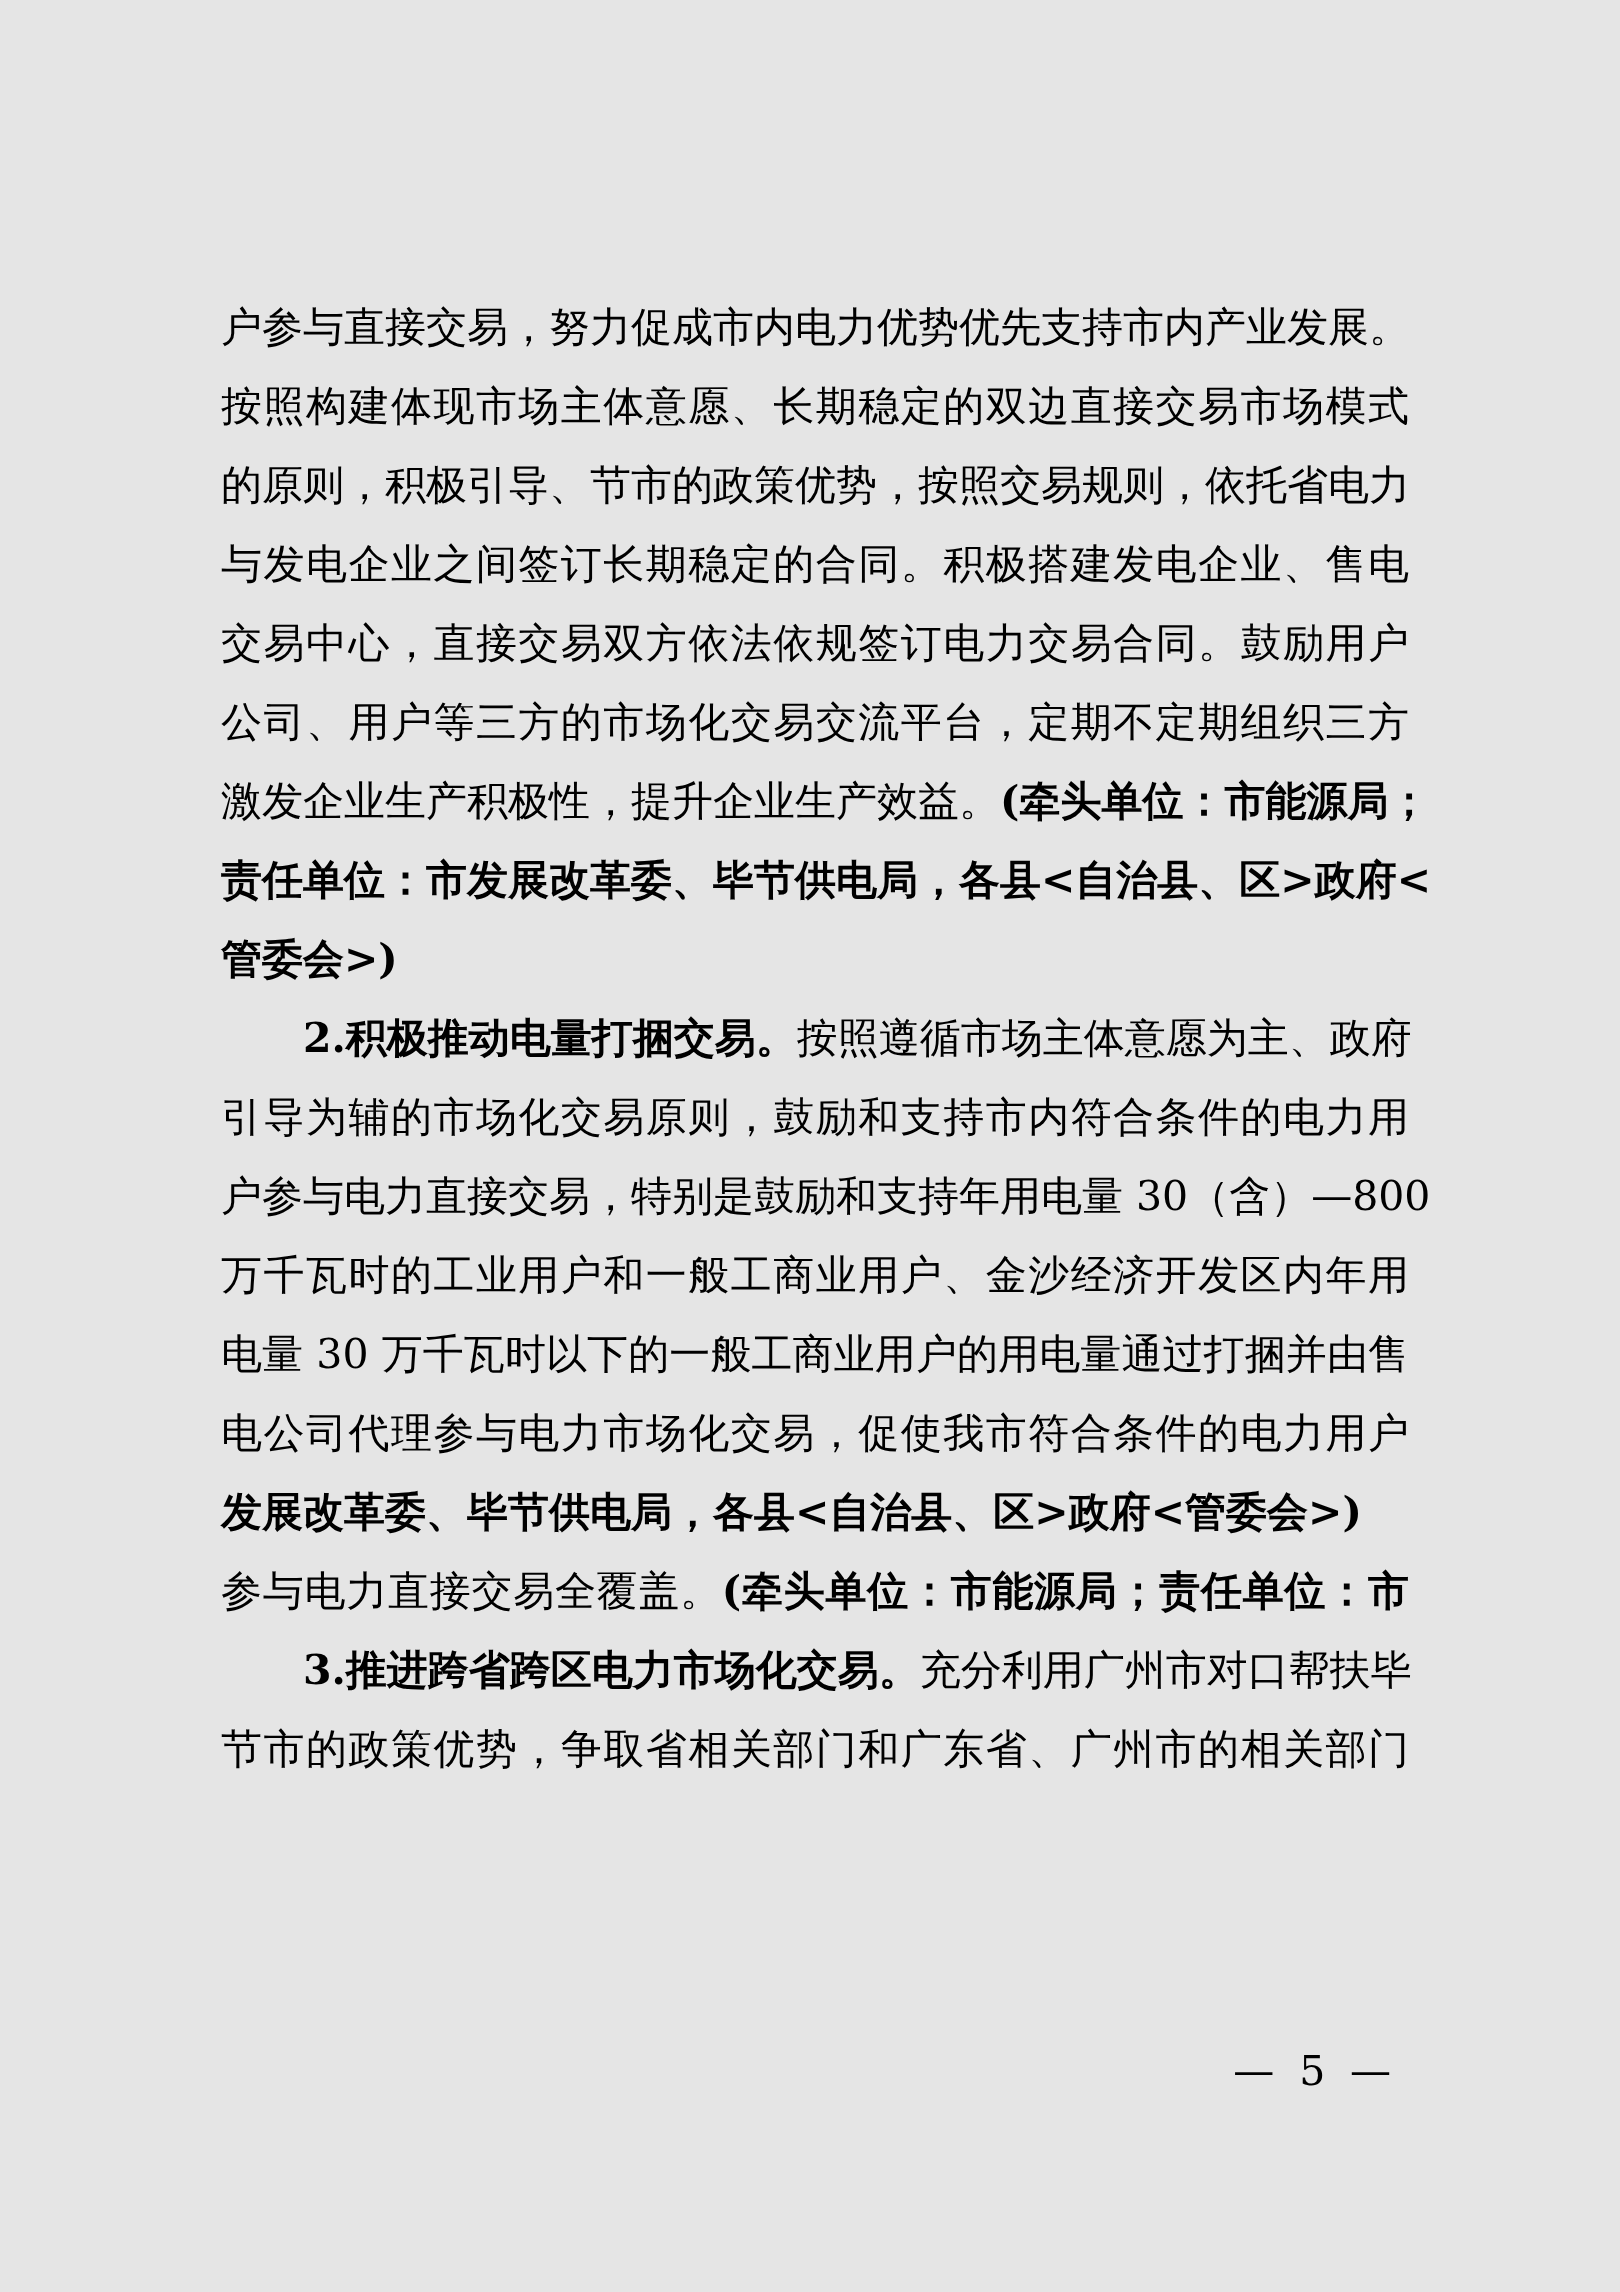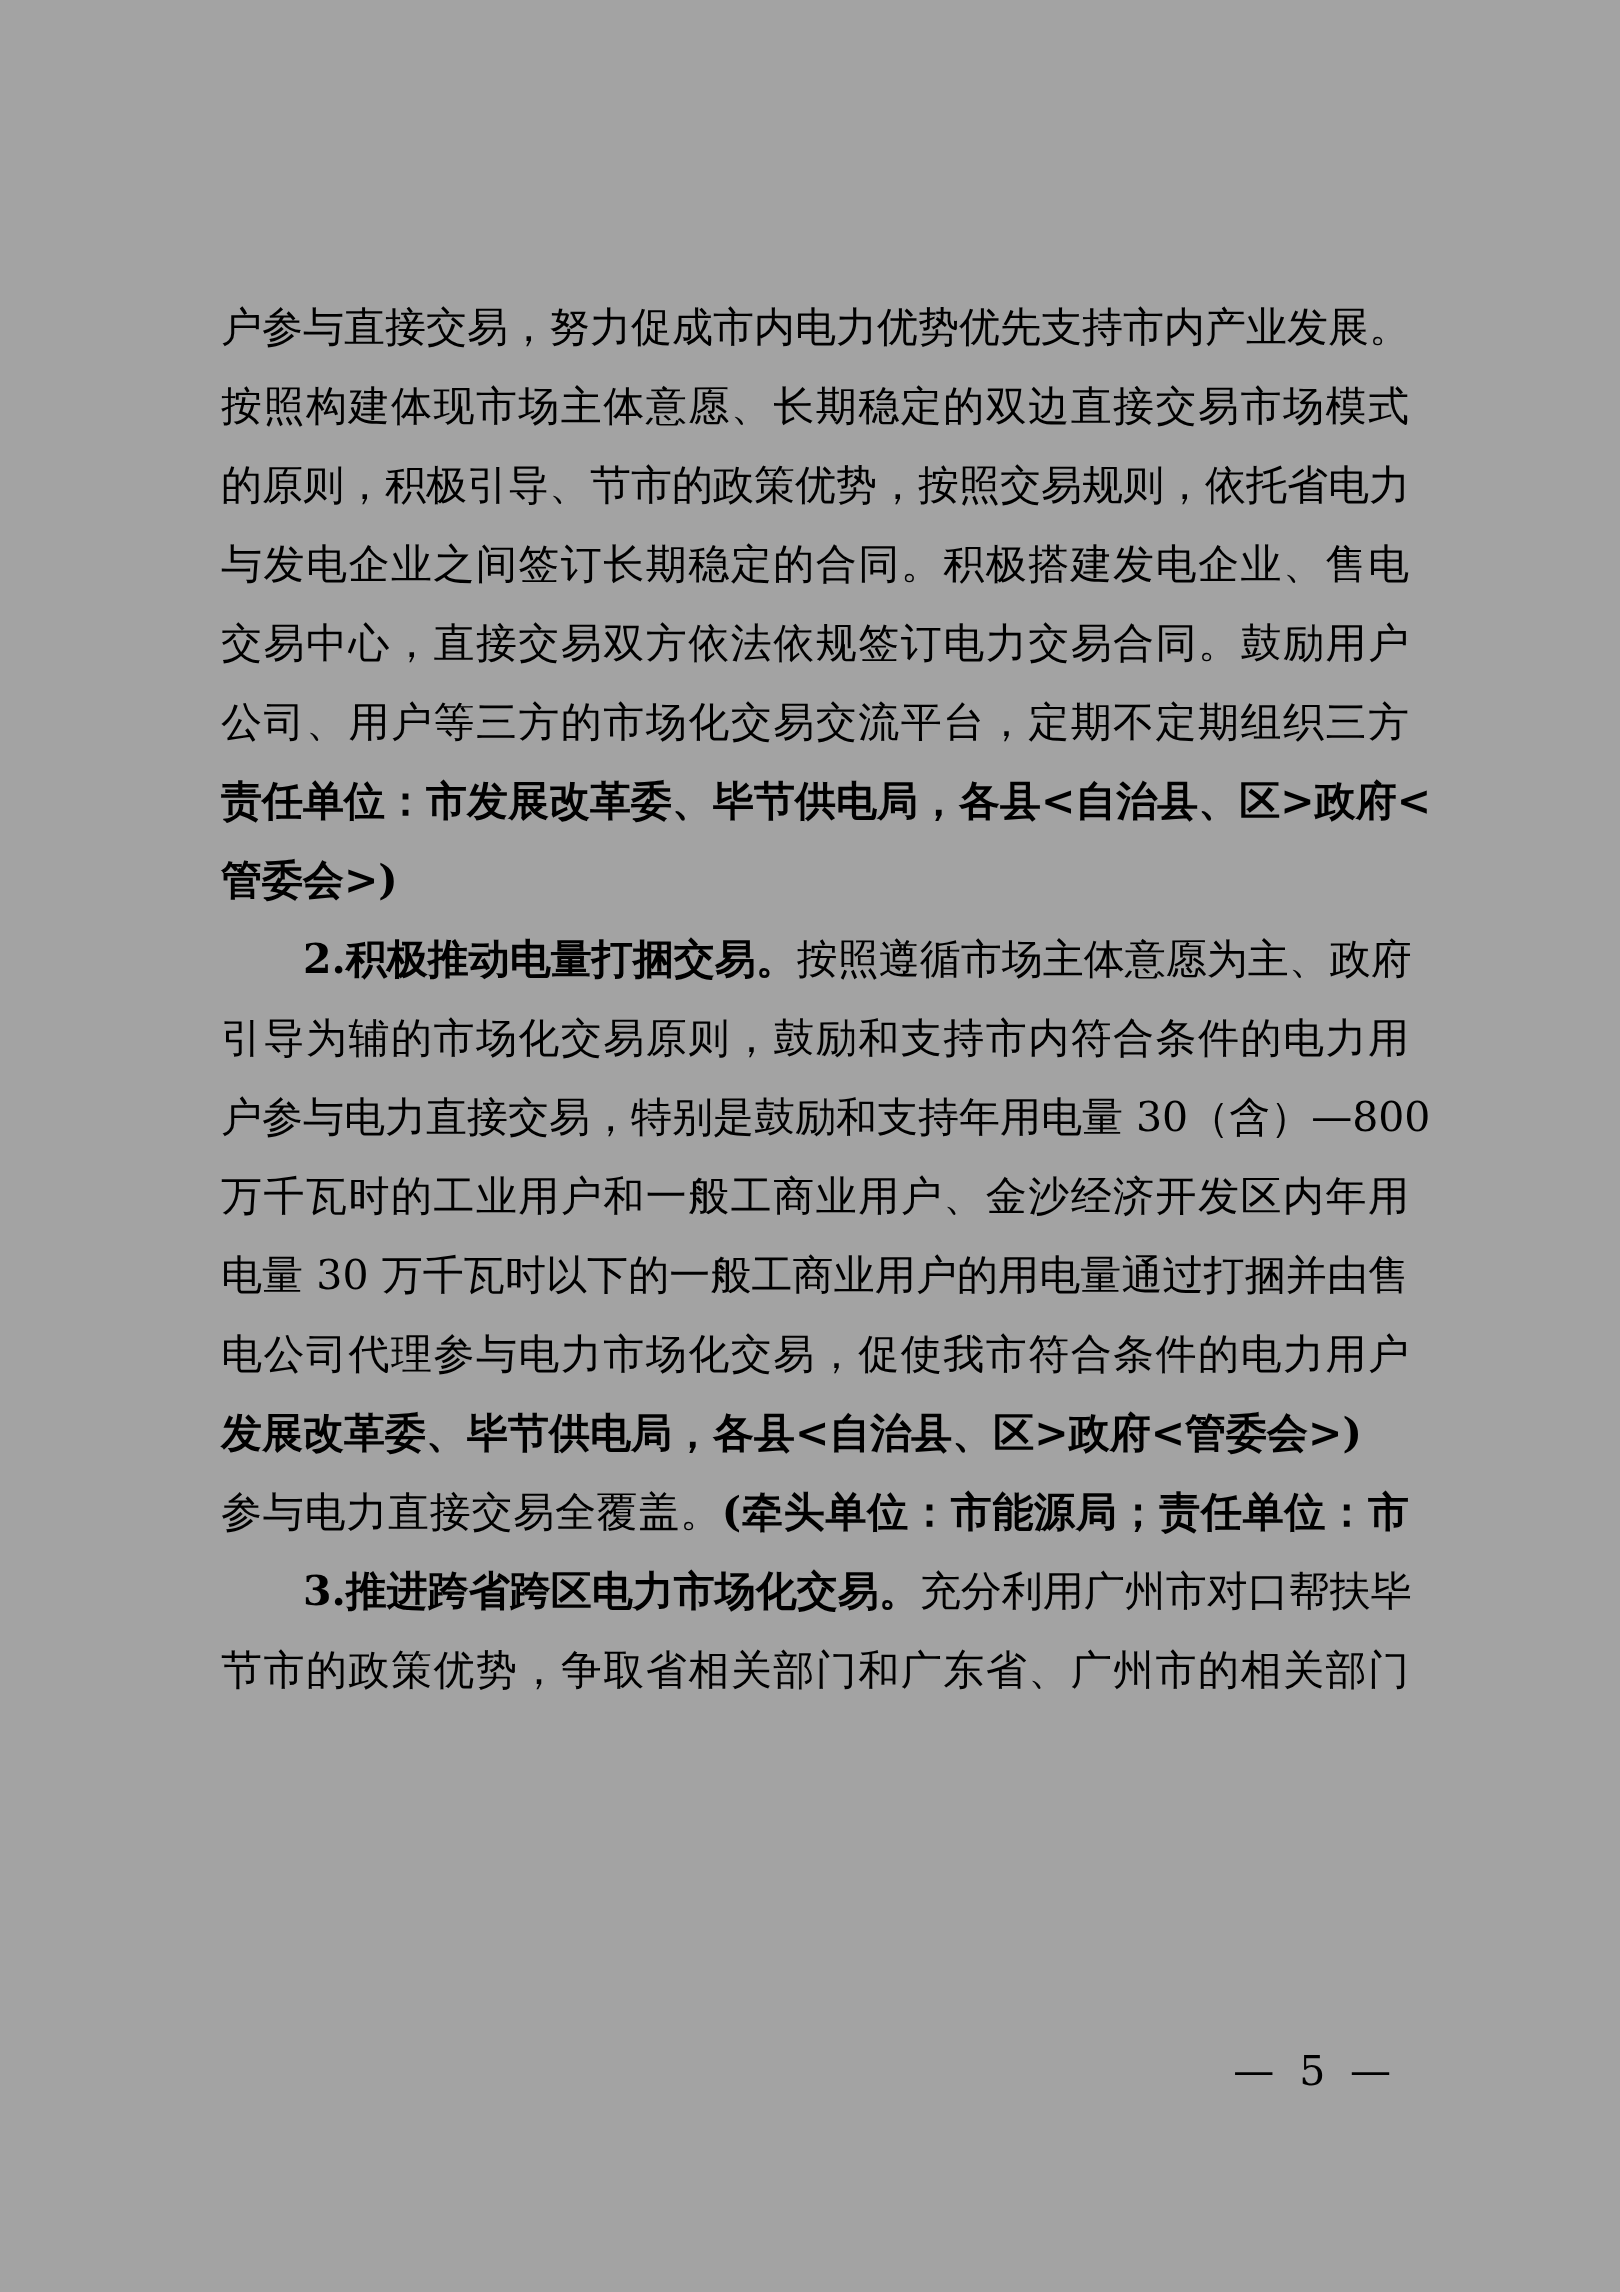--- a/index.html
+++ b/index.html
@@ -4,21 +4,21 @@
 <style>
   html, body {
     margin: 0;
     padding: 0;
     background: #ffffff;
   }
   .page {
     position: relative;
     width: 1620px;
     height: 2293px;
-    background: #a3a3a3;
+    background: #e5e5e5;
     overflow: hidden;
     color: #000000;
     font-family: "DejaVu Serif", "Liberation Serif", serif;
   }
   .text-block {
     position: absolute;
     left: 221px;
     top: 288px;
     width: 1188px;
   }
@@ -58,20 +58,21 @@
 <body>
 
 <div class="page">
   <div class="text-block">
       <div class="line"><span class="run-normal">户参与直接交易，努力促成市内电力优势优先支持市内产业发展。</span></div>
       <div class="line"><span class="run-normal">按照构建体现市场主体意愿、长期稳定的双边直接交易市场模式</span></div>
       <div class="line"><span class="run-normal">的原则，积极引导、节市的政策优势，按照交易规则，依托省电力</span></div>
       <div class="line"><span class="run-normal">与发电企业之间签订长期稳定的合同。积极搭建发电企业、售电</span></div>
       <div class="line"><span class="run-normal">交易中心，直接交易双方依法依规签订电力交易合同。鼓励用户</span></div>
       <div class="line"><span class="run-normal">公司、用户等三方的市场化交易交流平台，定期不定期组织三方</span></div>
+      <div class="line"><span class="run-normal">激发企业生产积极性，提升企业生产效益。</span><span class="run-bold">(牵头单位：市能源局；</span></div>
       <div class="line"><span class="run-bold">责任单位：市发展改革委、毕节供电局，各县&lt;自治县、区&gt;政府&lt;</span></div>
       <div class="line last"><span class="run-bold">管委会&gt;)</span></div>
       <div class="line indent"><span class="run-bold">2.积极推动电量打捆交易。</span><span class="run-normal">按照遵循市场主体意愿为主、政府</span></div>
       <div class="line"><span class="run-normal">引导为辅的市场化交易原则，鼓励和支持市内符合条件的电力用</span></div>
       <div class="line"><span class="run-normal">户参与电力直接交易，特别是鼓励和支持年用电量 30（含）—800</span></div>
       <div class="line"><span class="run-normal">万千瓦时的工业用户和一般工商业用户、金沙经济开发区内年用</span></div>
       <div class="line"><span class="run-normal">电量 30 万千瓦时以下的一般工商业用户的用电量通过打捆并由售</span></div>
       <div class="line"><span class="run-normal">电公司代理参与电力市场化交易，促使我市符合条件的电力用户</span></div>
       <div class="line last"><span class="run-bold">发展改革委、毕节供电局，各县&lt;自治县、区&gt;政府&lt;管委会&gt;)</span></div>
       <div class="line"><span class="run-normal">参与电力直接交易全覆盖。</span><span class="run-bold">(牵头单位：市能源局；责任单位：市</span></div>

